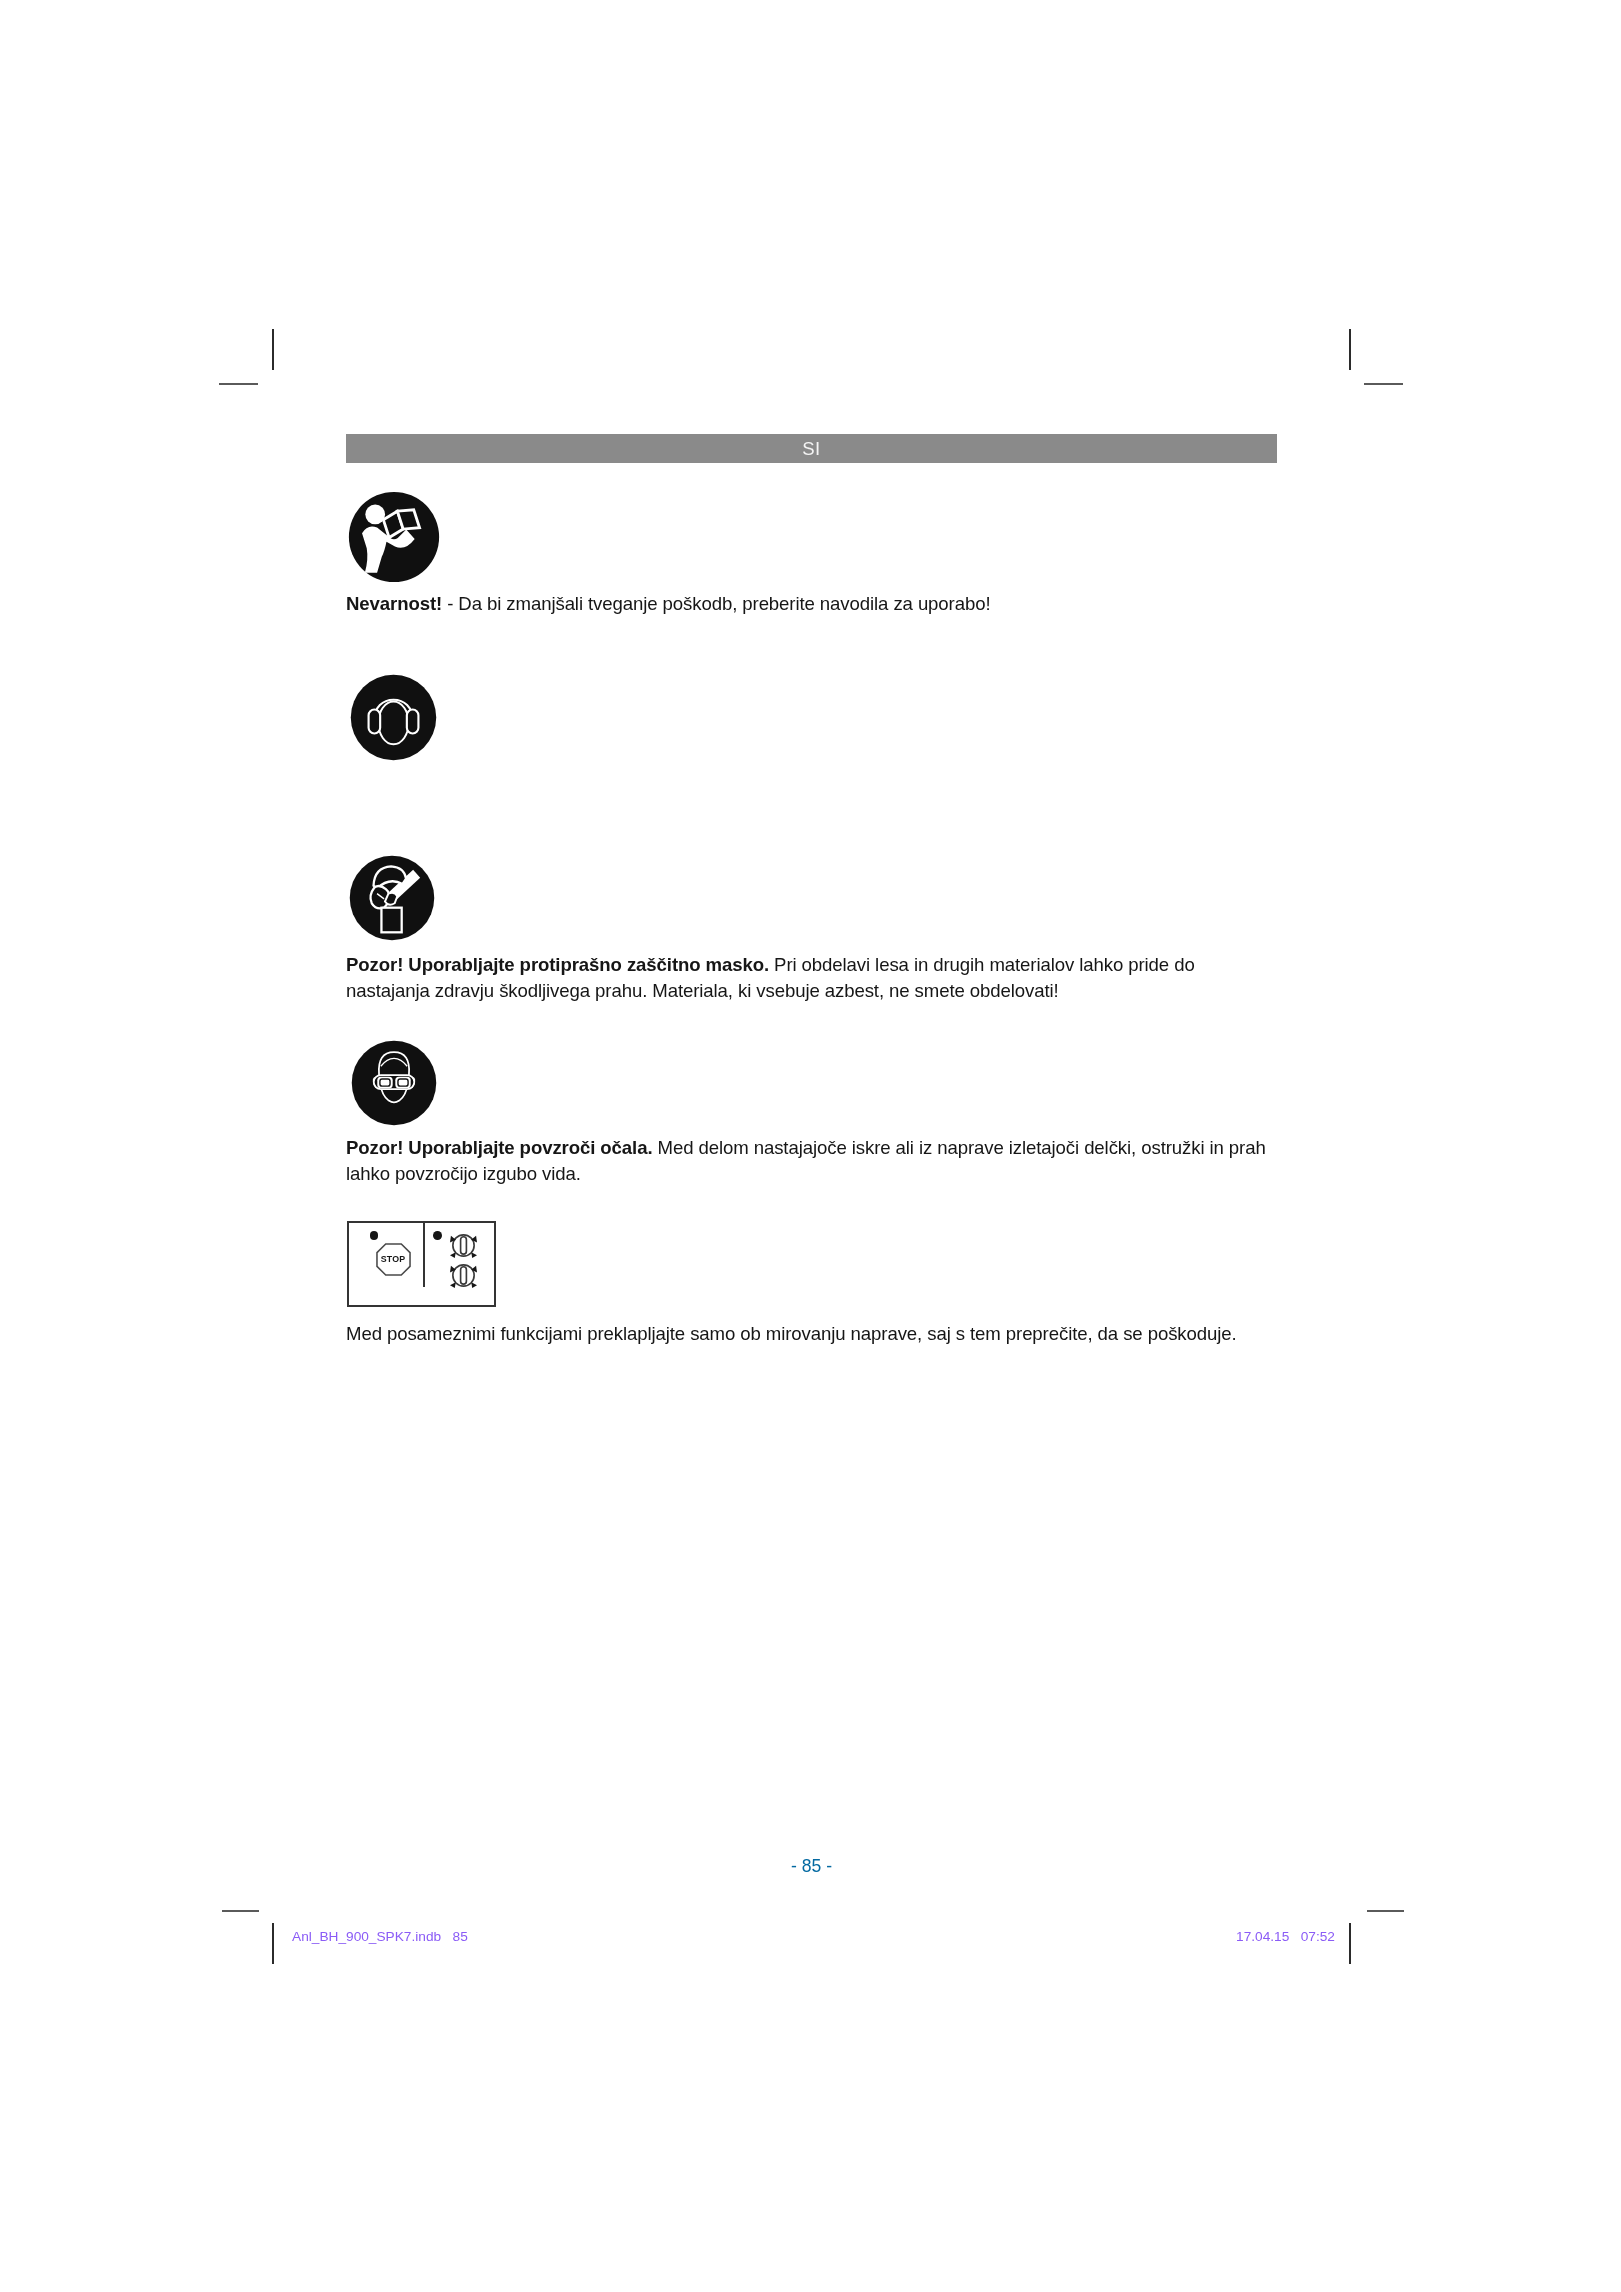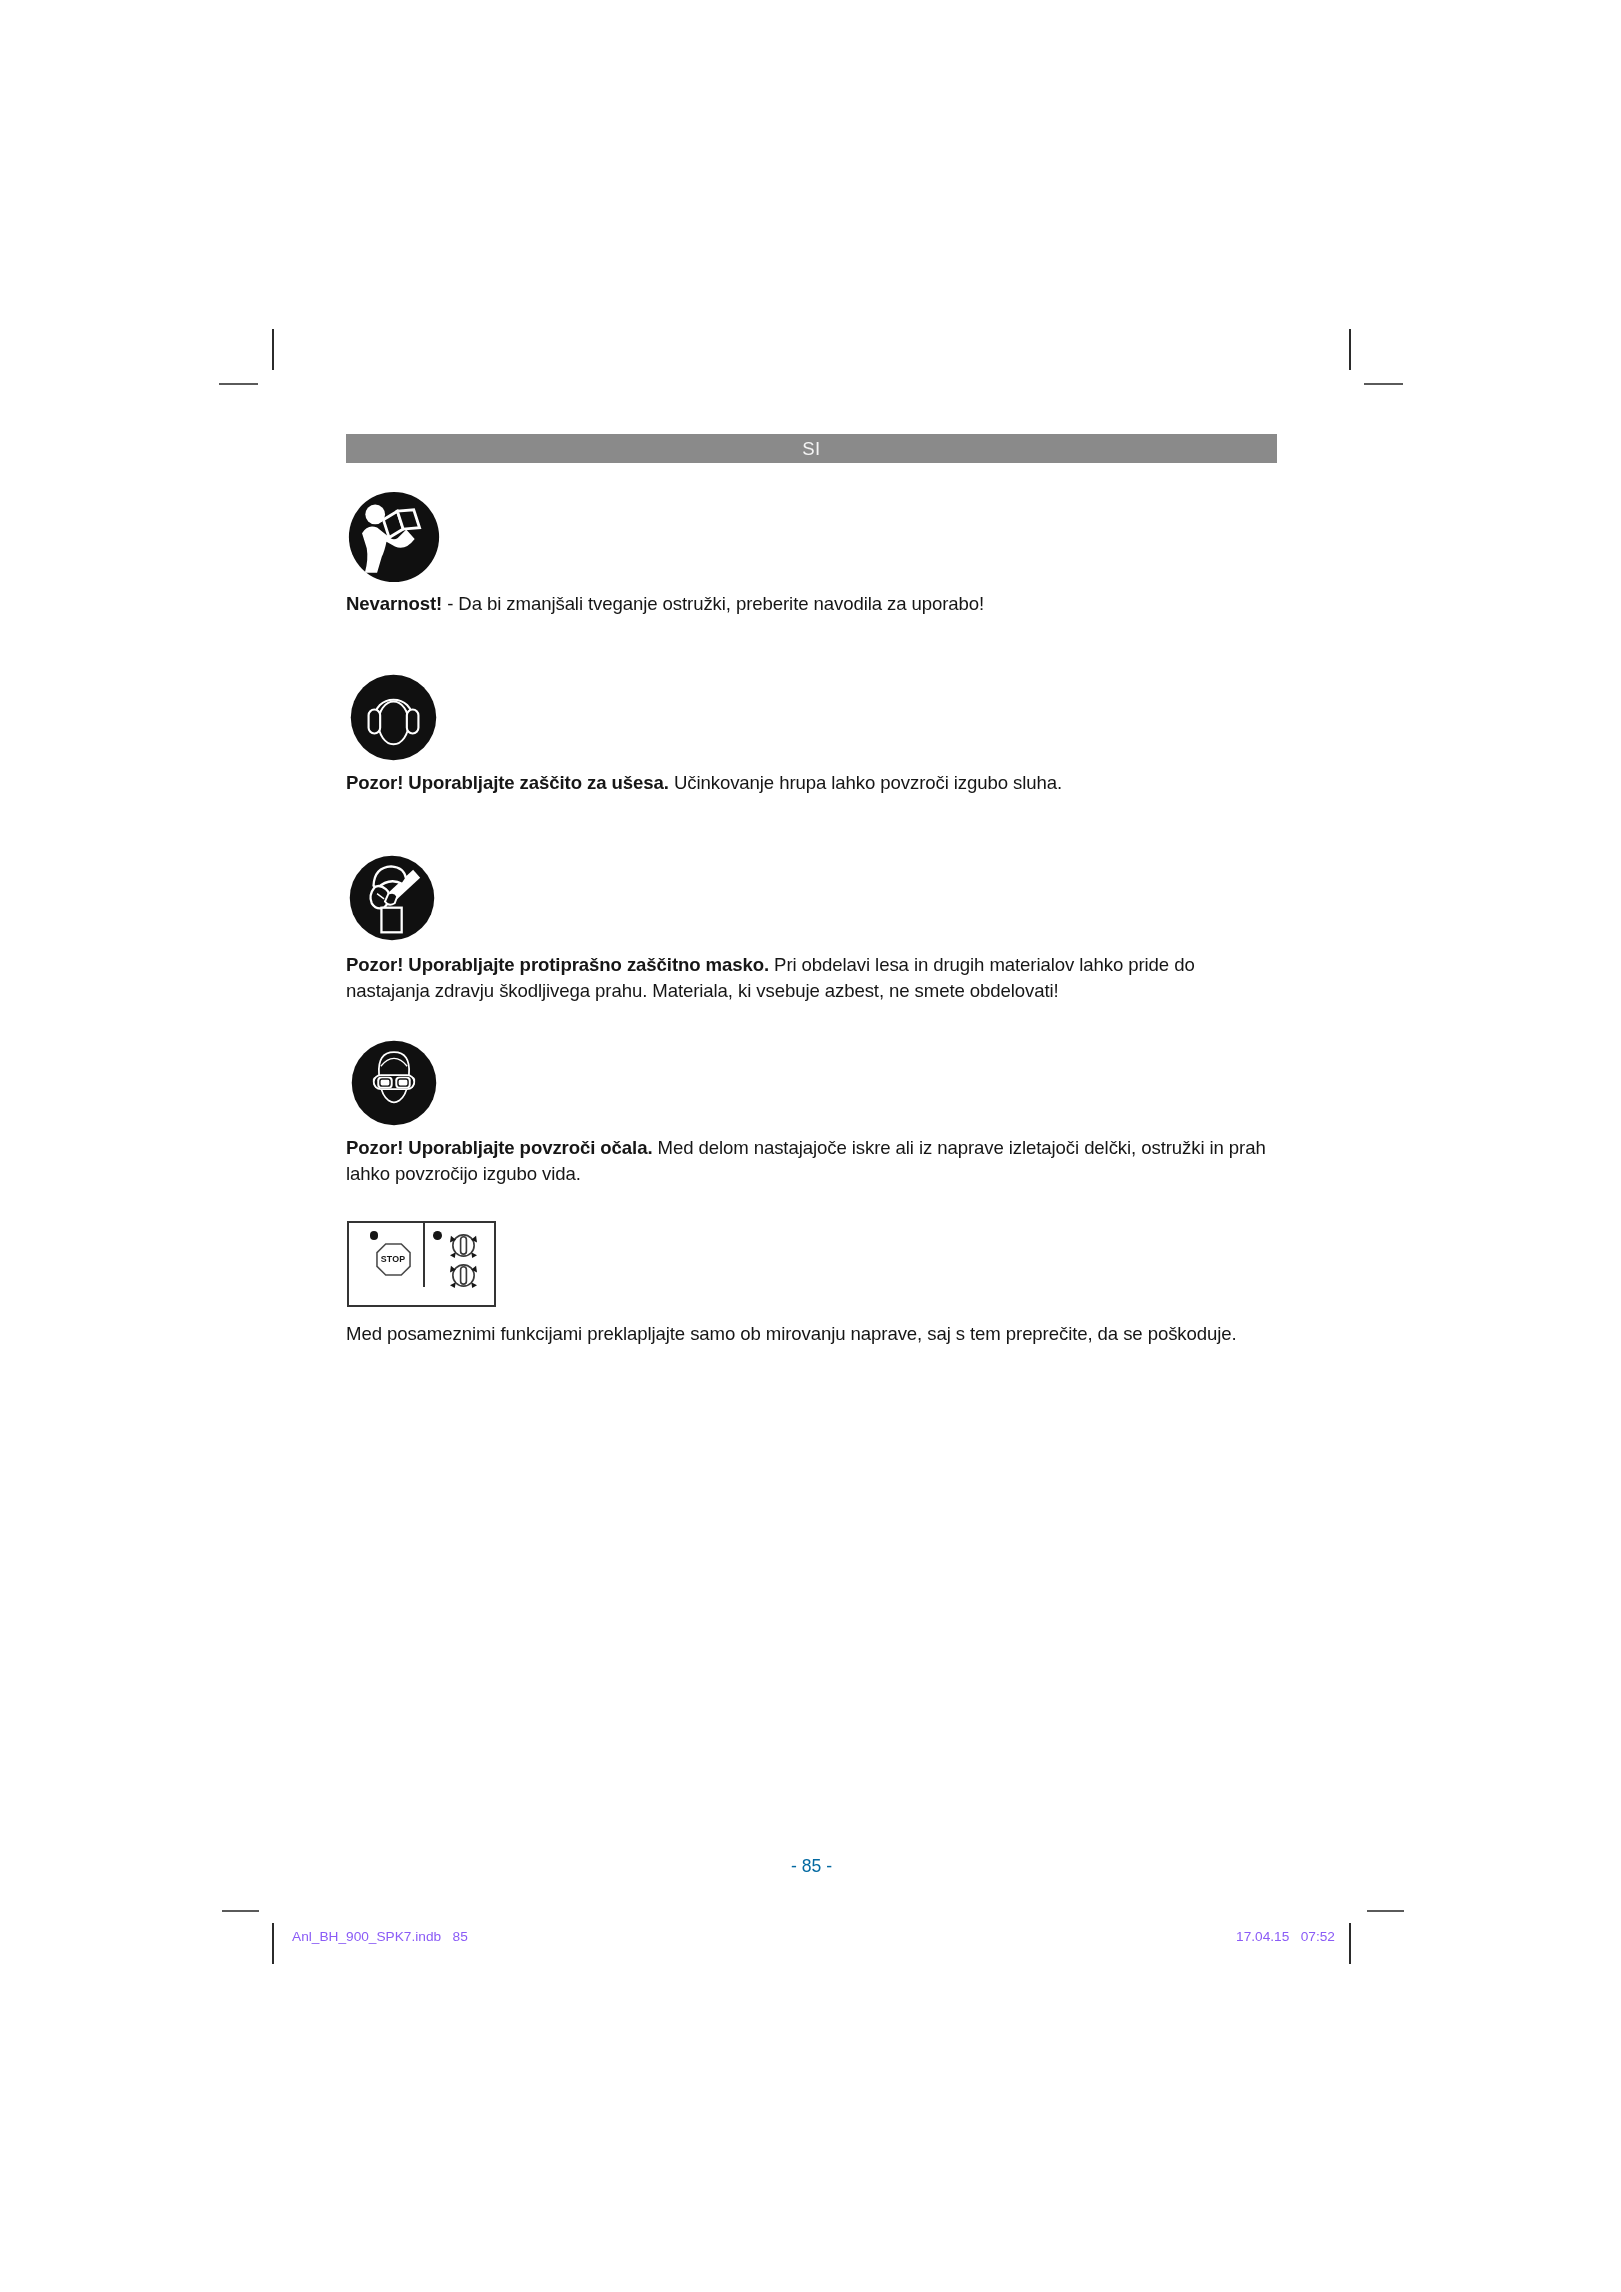--- a/index.html
+++ b/index.html
@@ -78,36 +78,33 @@
       <circle cx="50" cy="50" r="48" fill="#101010"></circle>
       <circle cx="30" cy="26" r="10.5" fill="#ffffff"></circle>
       <path d="M16,46 q6,-10 16,-6 l14,11 q4,3 8,0 l9,-9 9,10 q-10,13 -21,8 l-9,-5 q-2,10 -5,16 l-5,17 -13,0 q4,-14 2,-26 z" fill="#ffffff"></path>
       <g transform="rotate(-18 57 33)">
         <path d="M40,26 L57,22 L57,42 L40,46 Z" fill="#101010" stroke="#ffffff" stroke-width="3"></path>
         <path d="M57,22 L74,26 L74,46 L57,42 Z" fill="#101010" stroke="#ffffff" stroke-width="3"></path>
       </g>
     </svg>
   </span>
   <div class="para" style="top:591px;">
-    <b>Nevarnost!</b><span> - Da bi zmanjšali tveganje ostružki, preberite navodila za uporabo!</span>
+    <b>Nevarnost!</b><span> - Da bi zmanjšali tveganje poškodb, preberite navodila za uporabo!</span>
   </div>
 
   <span class="picto" style="left:349px; top:673px;">
     <svg width="89" height="89" viewBox="0 0 100 100">
       <circle cx="50" cy="50" r="48" fill="#101010"></circle>
       <path d="M29,54 C26,22 74,22 71,54" fill="none" stroke="#ffffff" stroke-width="2.4"></path>
       <path d="M34,54 C32,28 68,28 66,54" fill="none" stroke="#ffffff" stroke-width="1.6"></path>
       <ellipse cx="50" cy="56" rx="17" ry="24" fill="#101010" stroke="#ffffff" stroke-width="2.2"></ellipse>
       <rect x="22" y="41" width="13" height="27" rx="6.5" fill="#101010" stroke="#ffffff" stroke-width="2.4"></rect>
       <rect x="65" y="41" width="13" height="27" rx="6.5" fill="#101010" stroke="#ffffff" stroke-width="2.4"></rect>
     </svg>
   </span>
-  <div class="para" style="top:770px;">
-    <b>Pozor! Uporabljajte zaščito za ušesa.</b><span> Učinkovanje hrupa lahko povzroči izgubo sluha.</span>
-  </div>
 
   <span class="picto" style="left:348px; top:854px;">
     <svg width="88" height="88" viewBox="0 0 100 100">
       <circle cx="50" cy="50" r="48" fill="#101010"></circle>
       <path d="M47,43 L74,18 L82,27 L55,52 Z" fill="#ffffff"></path>
       <path d="M29,36 Q30,15 49,14 Q64,15 66,28 L62,34 Q47,26 33,39 Z" fill="#101010" stroke="#ffffff" stroke-width="2.6"></path>
       <path d="M30,38 Q23,47 27,56 Q32,64 41,61 L47,54 Q49,45 43,40 Q36,34 30,38 Z" fill="#101010" stroke="#ffffff" stroke-width="2.6"></path>
       <path d="M33,45 L41,51" stroke="#ffffff" stroke-width="1.6"></path>
       <path d="M46,45 q7,-3 10,3 l-3,8 q-7,4 -11,-2 z" fill="#101010" stroke="#ffffff" stroke-width="2.2"></path>
       <rect x="38" y="61" width="23" height="28" fill="#101010" stroke="#ffffff" stroke-width="2.6"></rect>

